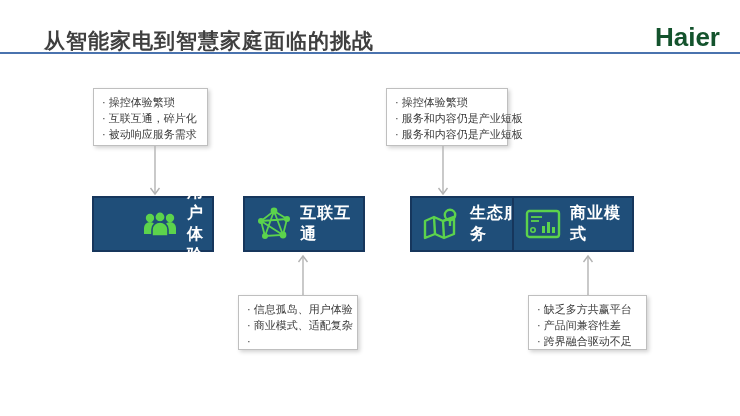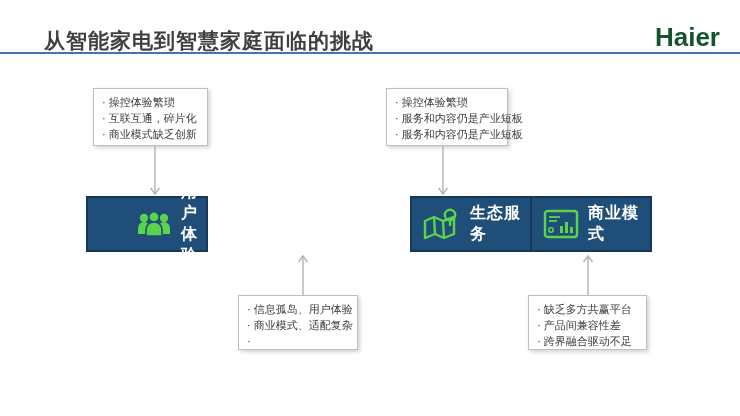--- a/index.html
+++ b/index.html
@@ -23,24 +23,24 @@
     background:#4a73ae;
   }
   
   .pillar {
     position:absolute; top:196px; width:122px; height:56px;
     background:#1f4e79; border:2px solid #16365c;
     display:flex; align-items:center; padding-left:11px;
   }
   .pillar .icon { width:38px; display:flex; justify-content:center; align-items:center; }
   .pillar .plabel { color:#ffffff; font-weight:bold; font-size:16px; margin-left:9px; letter-spacing:1px; }
-  #pillar-0 { left:86px;padding-left:48px; }
+  #pillar-0 { left:92px;padding-left:48px; }
   #pillar-1 { left:243px; }
   #pillar-2 { left:410px; }
-  #pillar-3 { left:530px; }
+  #pillar-3 { left:512px; }
   
   .callout {
     position:absolute; background:#ffffff; border:1px solid #bfbfbf;
     box-shadow:2px 2px 4px rgba(0,0,0,0.18);
     padding:5px 8px; font-size:11px; color:#3a3a3a;
   }
   .callout .line { display:flex; line-height:16px; white-space:nowrap; }
   .callout .dot { margin-right:3px; }
   #callout-0 { left:93px;  top:88px;  width:115px; height:58px; }
   #callout-1 { left:386px; top:88px;  width:122px; height:58px; }
@@ -67,21 +67,21 @@
     <div class="line">
         <span class="dot">·</span>
         <span>操控体验繁琐</span>
       </div>
     <div class="line">
         <span class="dot">·</span>
         <span>互联互通，碎片化</span>
       </div>
     <div class="line">
         <span class="dot">·</span>
-        <span>商业模式缺乏创新</span>
+        <span>被动响应服务需求</span>
       </div>
   </div>
   <div class="callout" id="callout-1">
     <div class="line">
         <span class="dot">·</span>
         <span>操控体验繁琐</span>
       </div>
     <div class="line">
         <span class="dot">·</span>
         <span>服务和内容仍是产业短板</span>
@@ -129,20 +129,38 @@
         </g>
         <g fill="#5cd34c" stroke="#1f4e79" stroke-width="1.6">
           <circle cx="18" cy="7" r="5.2"></circle>
             <path d="M10 26 v-6.5 a8 7.5 0 0 1 16 0 V26 z"></path>
         </g>
       </svg>
     </span>
     <span class="plabel">用户体验</span>
   </div>
 
+  <div class="pillar" id="pillar-1">
+    <span class="icon">
+      <svg width="34" height="34" viewBox="0 0 34 34">
+        <g stroke="#5cd34c" stroke-width="1.8" fill="none">
+          <path d="M17 4 L30 12 L26 28 L8 29 L4 14 Z"></path>
+          <path d="M17 4 L26 28 M17 4 L8 29 M4 14 L30 12 M4 14 L26 28"></path>
+        </g>
+        <g fill="#5cd34c">
+          <circle cx="17" cy="4" r="3.4"></circle>
+            <circle cx="30" cy="12" r="3"></circle>
+          <circle cx="26" cy="28" r="3.4"></circle>
+            <circle cx="8" cy="29" r="3"></circle>
+          <circle cx="4" cy="14" r="3"></circle>
+        </g>
+      </svg>
+    </span>
+    <span class="plabel">互联互通</span>
+  </div>
 
   <div class="pillar" id="pillar-2">
     <span class="icon">
       <svg width="38" height="34" viewBox="0 0 38 34">
         <g stroke="#5cd34c" stroke-width="2.4" fill="none" stroke-linejoin="round">
           <path d="M2 14 L11 10 L20 14 L31 10 L31 27 L21 31 L12 27 L2 31 Z"></path>
           <path d="M11 10 L12 27 M20 14 L21 31"></path>
           <circle cx="27" cy="8" r="5.2"></circle>
           <path d="M27 13.5 L27 19"></path>
         </g>

